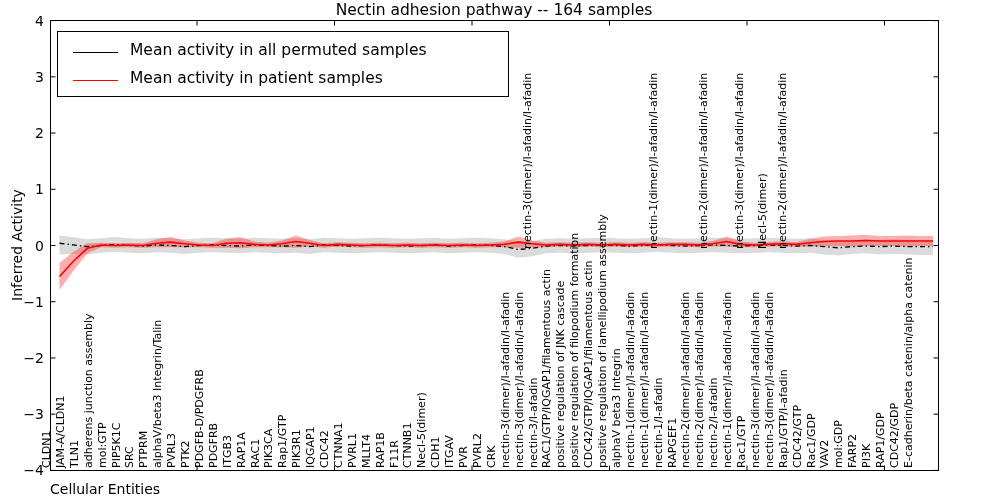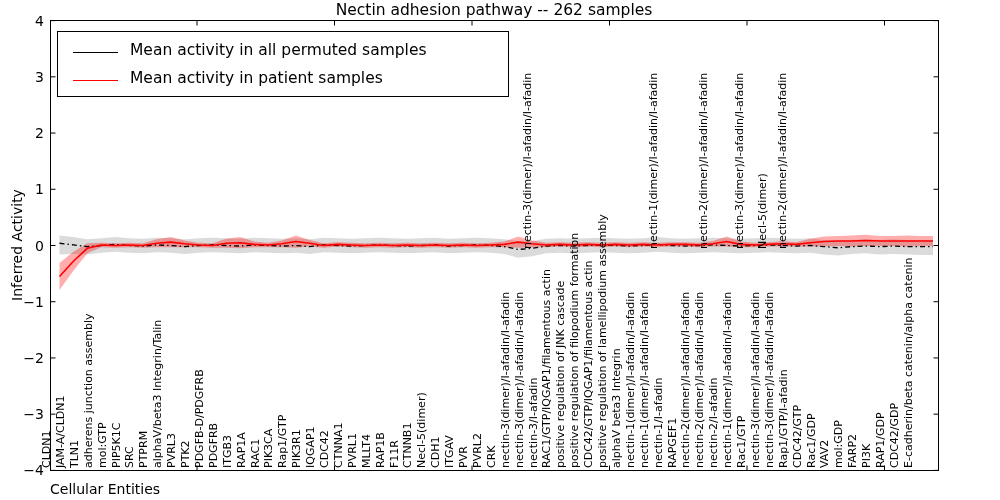--- a/index.html
+++ b/index.html
@@ -54,21 +54,21 @@
       <line x1="334.5" y1="470.5" x2="334.5" y2="465.5" stroke="#000" stroke-width="1"></line>
       <line x1="472" y1="20.5" x2="472" y2="25.5" stroke="#000" stroke-width="1"></line>
       <line x1="472" y1="470.5" x2="472" y2="465.5" stroke="#000" stroke-width="1"></line>
       <line x1="609.5" y1="20.5" x2="609.5" y2="25.5" stroke="#000" stroke-width="1"></line>
       <line x1="609.5" y1="470.5" x2="609.5" y2="465.5" stroke="#000" stroke-width="1"></line>
       <line x1="747" y1="20.5" x2="747" y2="25.5" stroke="#000" stroke-width="1"></line>
       <line x1="747" y1="470.5" x2="747" y2="465.5" stroke="#000" stroke-width="1"></line>
       <line x1="884.5" y1="20.5" x2="884.5" y2="25.5" stroke="#000" stroke-width="1"></line>
       <line x1="884.5" y1="470.5" x2="884.5" y2="465.5" stroke="#000" stroke-width="1"></line>
     </svg>
-  <div id="title">Nectin adhesion pathway -- 262 samples</div>
+  <div id="title">Nectin adhesion pathway -- 164 samples</div>
   <div id="ylabel">Inferred Activity</div>
   <div id="xlabel">Cellular Entities</div>
   <div id="yticks">
       <div class="ytick" style="top: 12.62px;">4</div>
       <div class="ytick" style="top: 68.84px;">3</div>
       <div class="ytick" style="top: 125.06px;">2</div>
       <div class="ytick" style="top: 181.28px;">1</div>
       <div class="ytick" style="top: 237.5px;">0</div>
       <div class="ytick" style="top: 293.72px;">−1</div>
       <div class="ytick" style="top: 349.94px;">−2</div>

